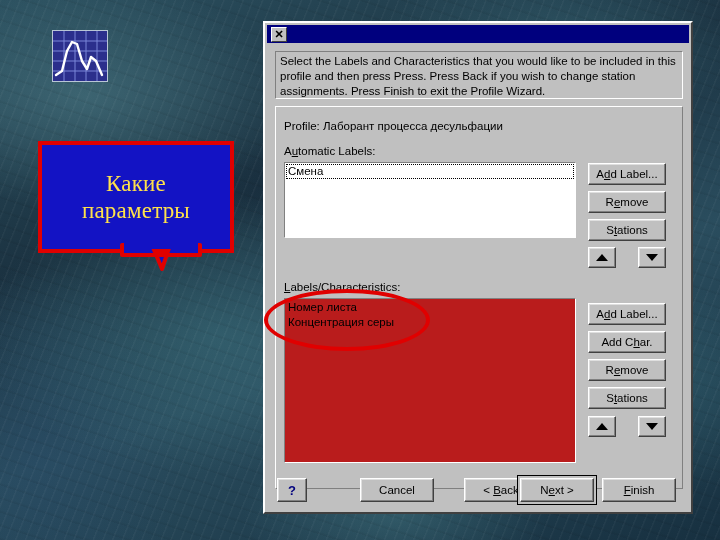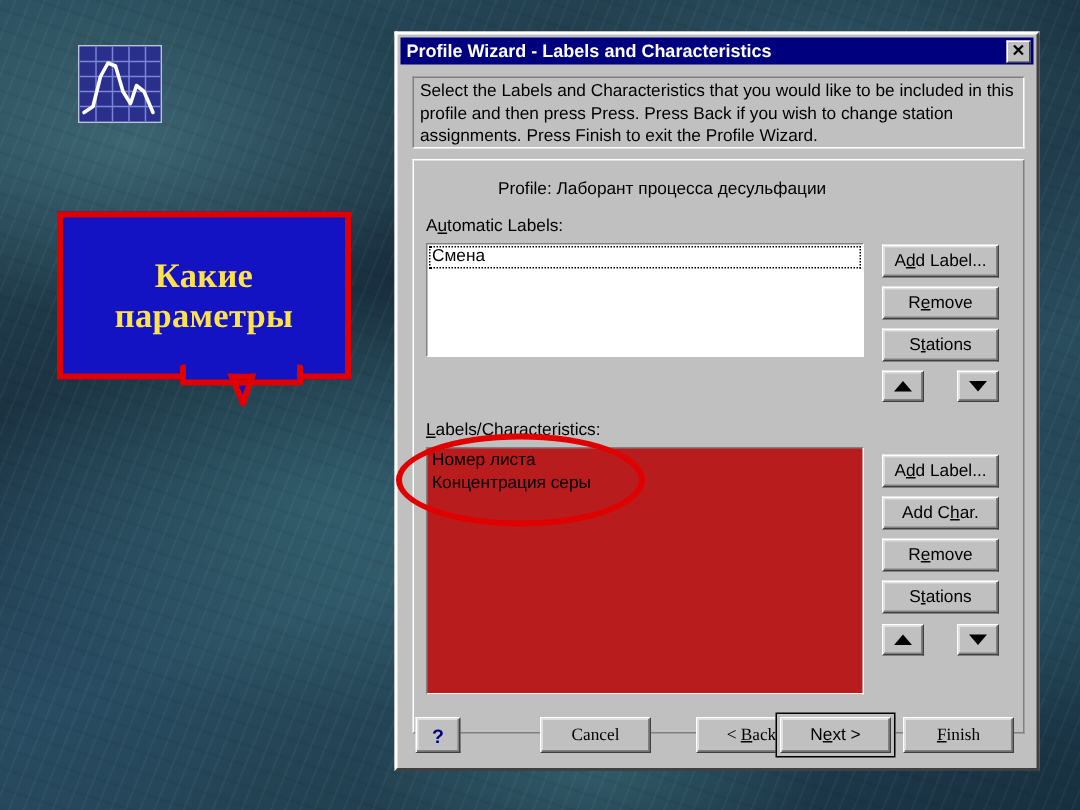--- a/index.html
+++ b/index.html
@@ -65,21 +65,21 @@
     left: 0; top: 0; right: 0;
     height: 112px;
     box-sizing: border-box;
     background: #1313c4;
     border: 4px solid #e00000;
     display: flex;
     flex-direction: column;
     align-items: center;
     justify-content: center;
     font-family: "Liberation Serif", serif;
-    font-weight: bold;
+    font-weight: normal;
     font-size: 23px;
     line-height: 27px;
     color: #ffe24a;
     text-align: center;
     letter-spacing: 0.2px;
   }
 
   
   #dialog {
     position: absolute;
@@ -162,21 +162,20 @@
     border-bottom: 1px solid #808080;
     box-sizing: border-box;
   }
 
   #profile-line {
     position: absolute;
     left: 284px;
     top: 120px;
     font-size: 11.5px;
     white-space: nowrap;
-    margin-left: 48px;
   }
   #auto-labels-cap {
     position: absolute;
     left: 284px;
     top: 145px;
     font-size: 11.5px;
   }
   #labels-chars-cap {
     position: absolute;
     left: 284px;
@@ -255,21 +254,20 @@
     width: 0; height: 0;
     border-left: 6px solid transparent;
     border-right: 6px solid transparent;
     border-top: 7px solid #000;
   }
 
   .bottom-btn {
     top: 478px;
     width: 74px;
     height: 24px;
-    font-family: Liberation Serif, serif;
   }
   #btn-help {
     top: 478px;
     left: 277px;
     width: 30px;
     height: 24px;
     font-weight: bold;
     font-size: 13px;
     color: #00007e;
   }
@@ -333,21 +331,20 @@
     <div>параметры</div>
   </div>
   <svg width="196" height="130" style="position:absolute;left:0;top:0;">
     <polygon points="84,104 114,104 124,128 132,104 162,104 162,114 84,114" fill="#1313c4" stroke="#e00000" stroke-width="4" stroke-linejoin="round"></polygon>
     <rect x="86" y="100" width="74" height="8" fill="#1313c4"></rect>
   </svg>
 </div>
 
 <div id="dialog">
   <div id="titlebar">
-    <div id="title-text">Profile Wizard - Labels and Characteristics</div>
     <div id="close-btn">✕</div>
   </div>
 
   <div id="instruction" class="sunken-frame">Select the Labels and Characteristics that you would like to be included in this profile and then press Press.  Press Back if you wish to change station assignments.  Press Finish to exit the Profile Wizard.</div>
 
   <div id="group-panel"></div>
 </div>
 
 <div id="profile-line">
   <span>Profile:</span>

